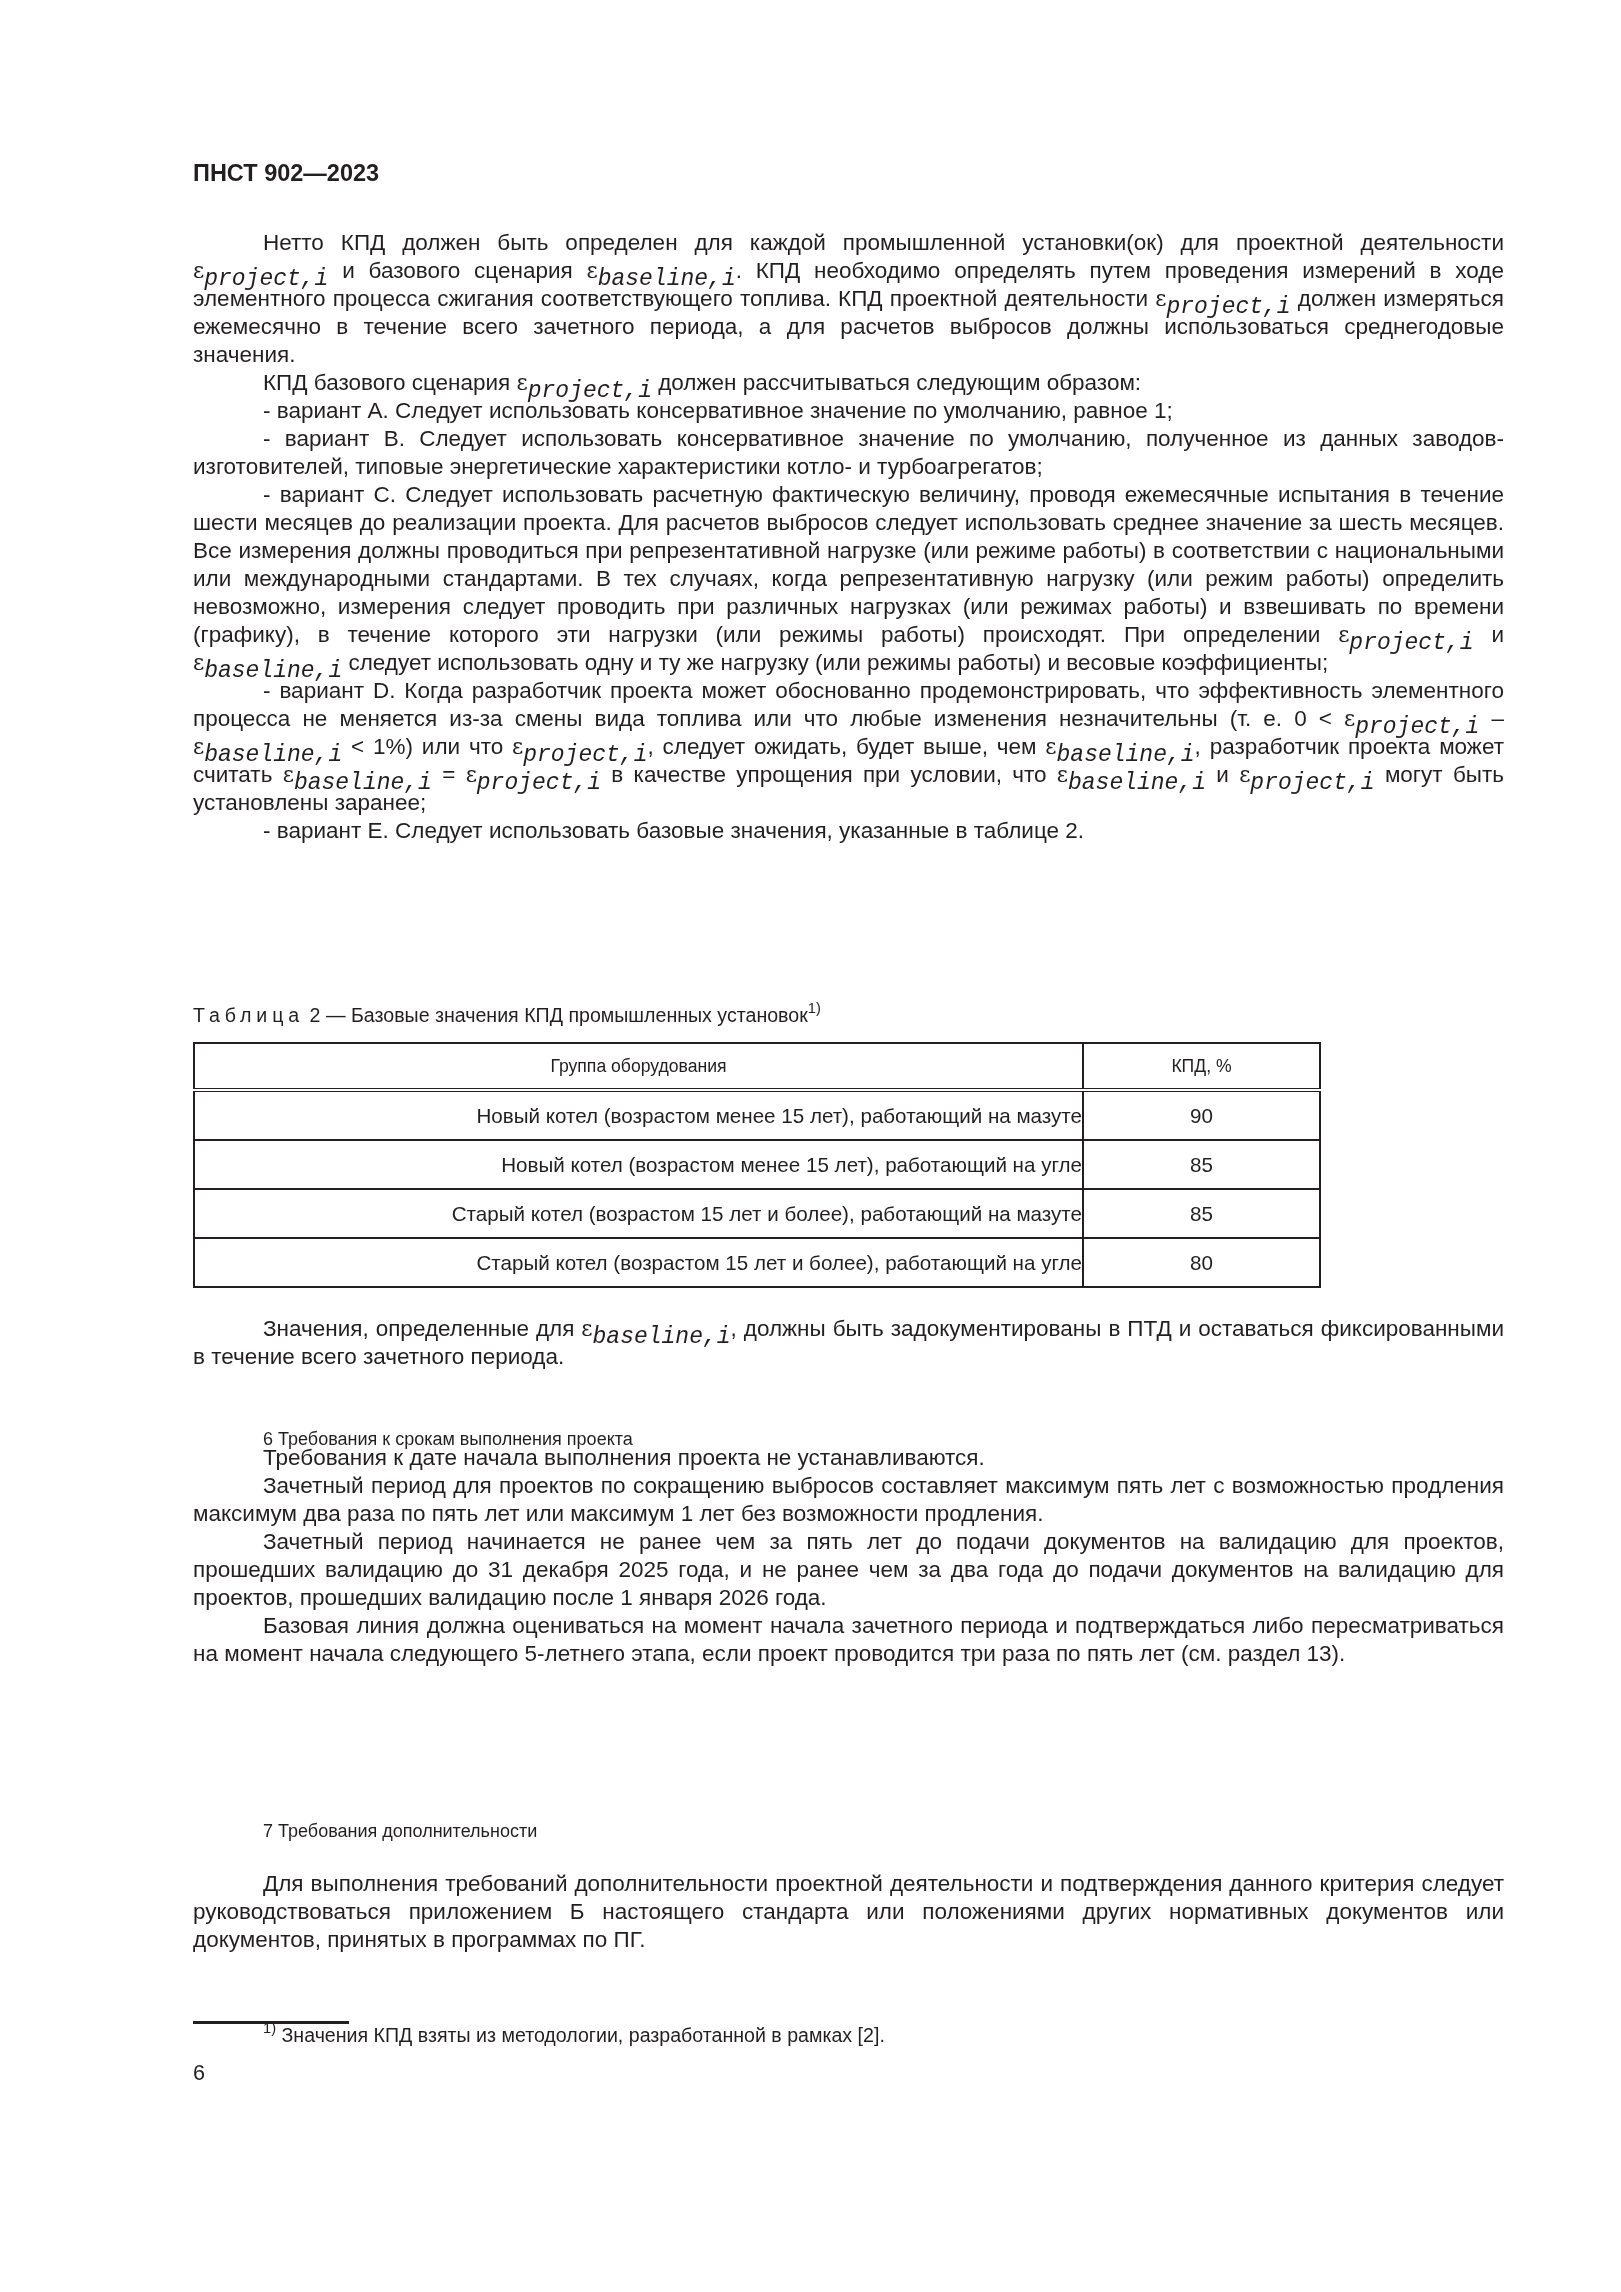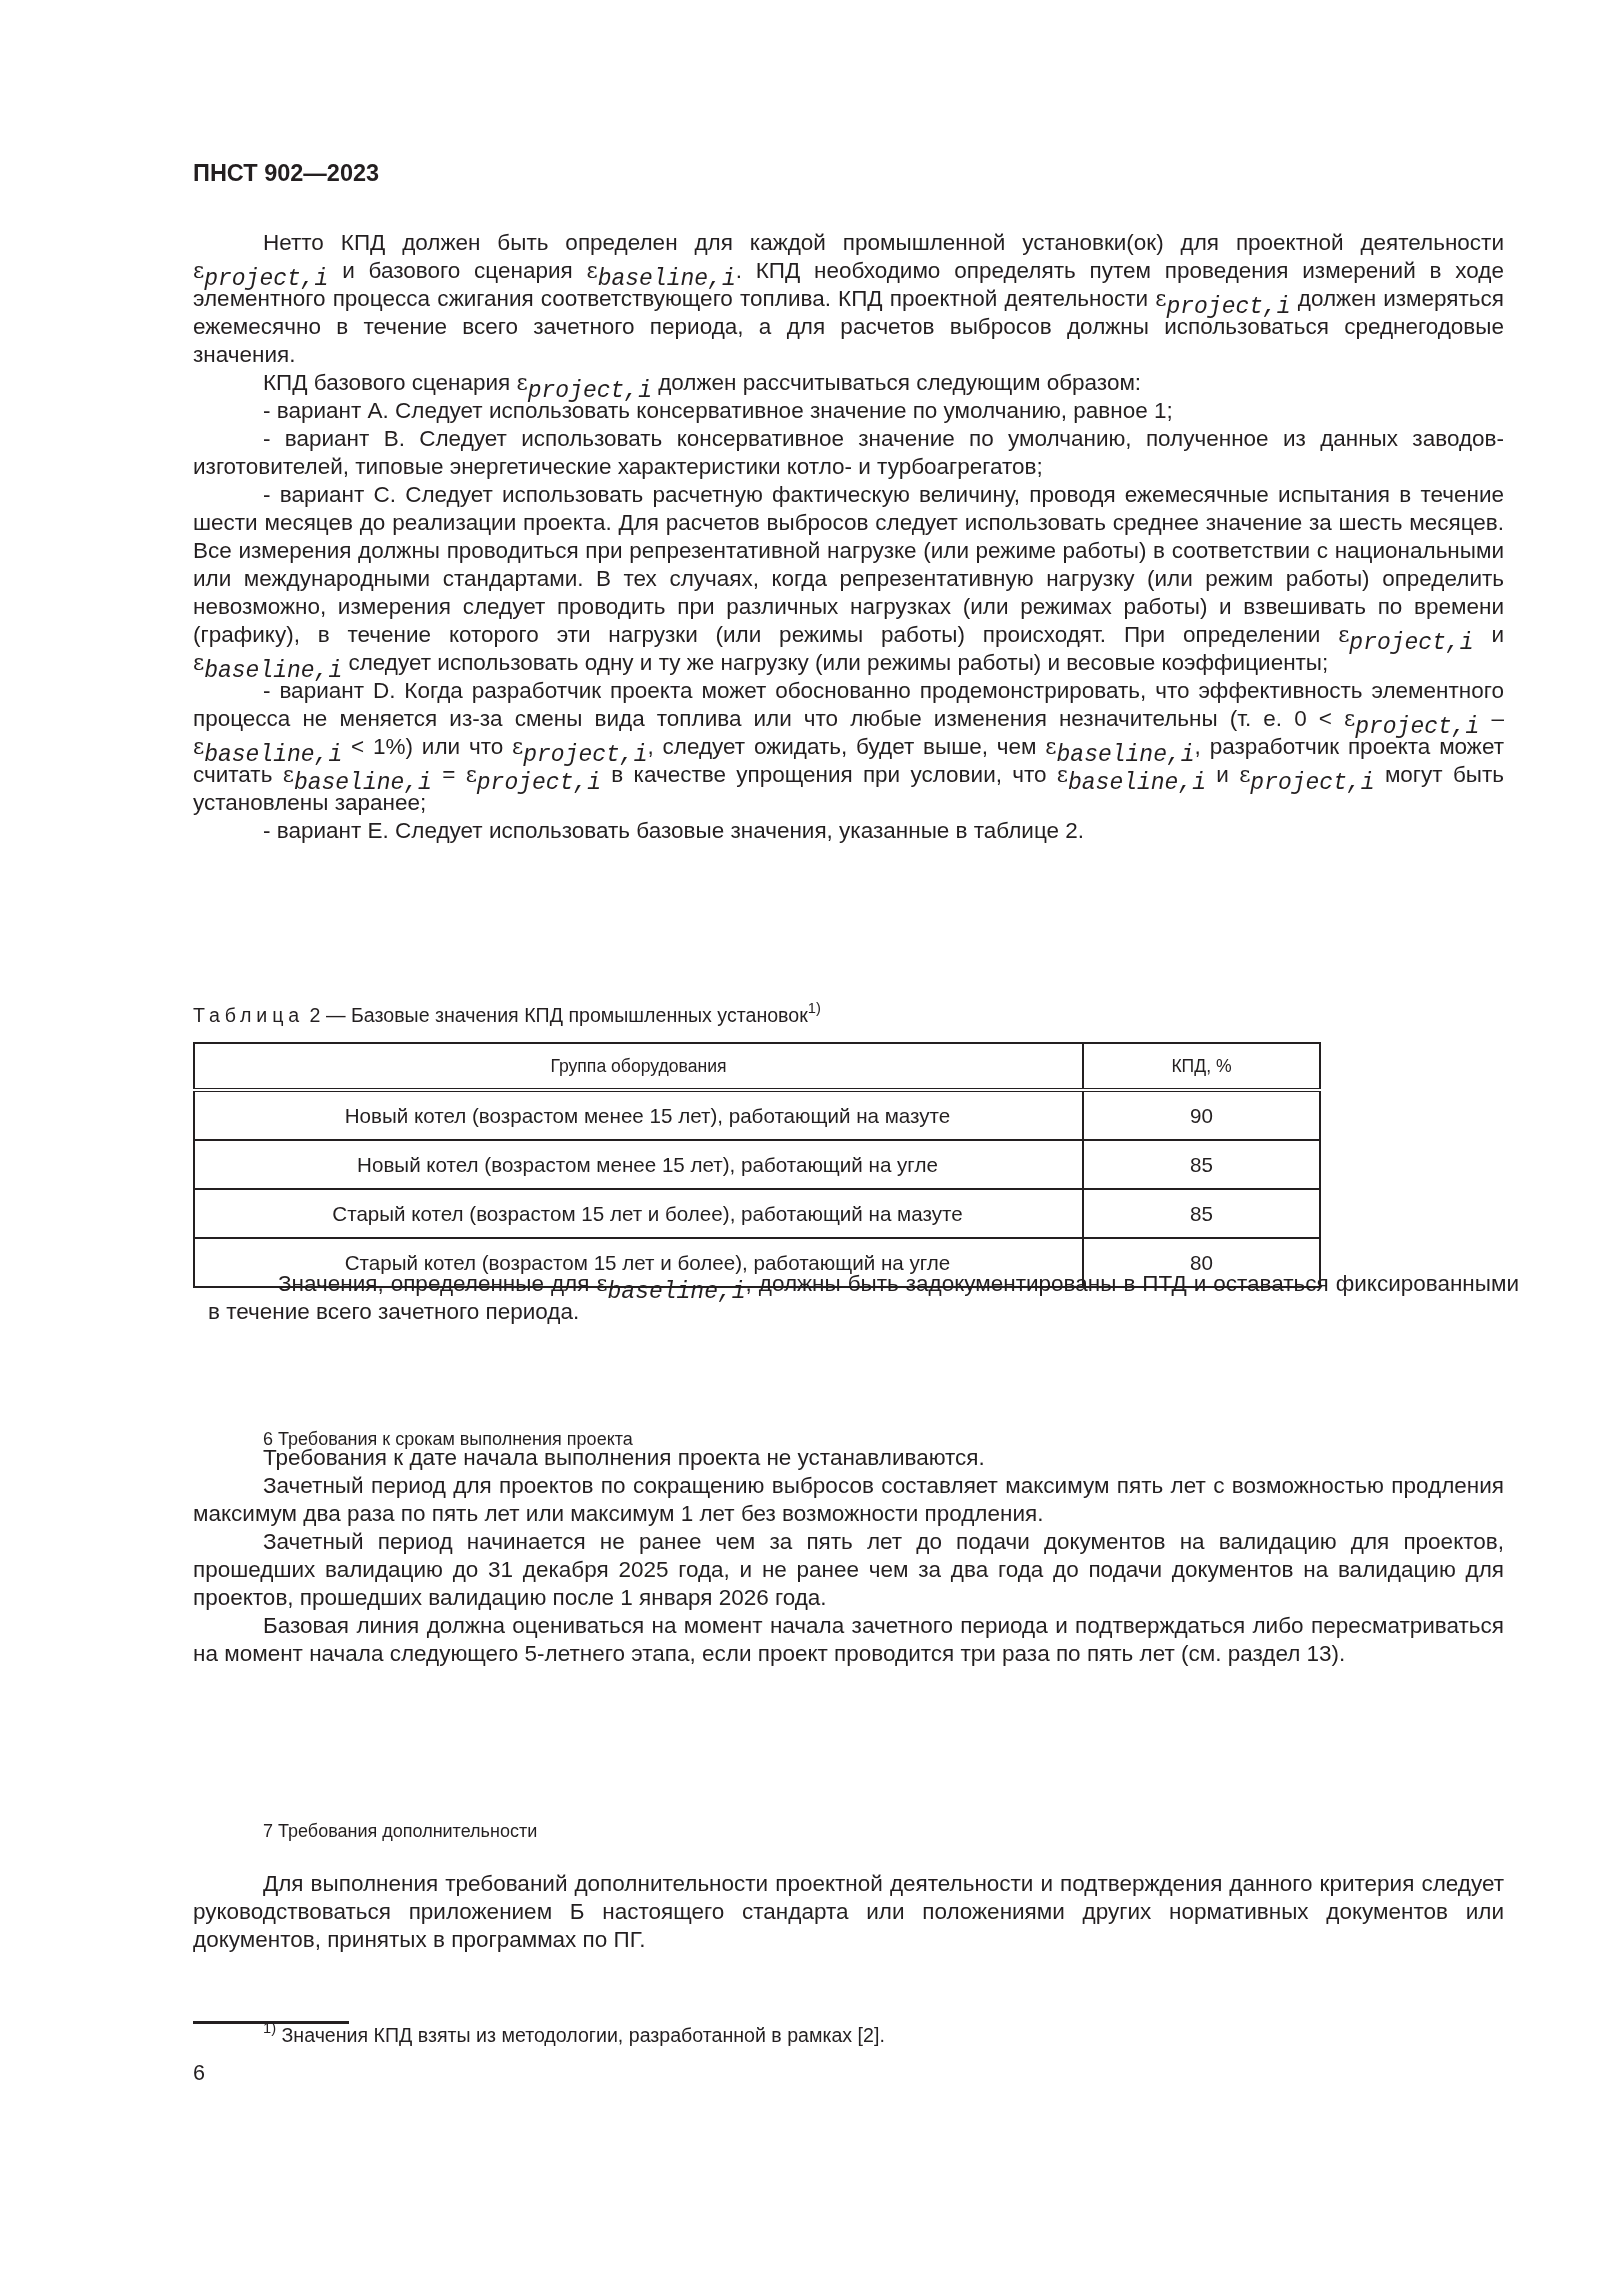--- a/index.html
+++ b/index.html
@@ -10,21 +10,21 @@
   .p { font-size: 22.5px; line-height: 28px; text-align: justify; text-indent: 70px; margin: 0; }
   .eps { font-family: "DejaVu Serif", serif; font-size: 21.6px; }
   .sub { font-style: italic; font-size: 23px; vertical-align: -6.9px; line-height: 0; font-family: Liberation Mono, monospace; }
   .sup { font-size: 14.7px; vertical-align: 8.8px; line-height: 0; }
   .caption { top: 1003px; font-size: 19.6px; line-height: 25.5px; }
   .caption .spaced { letter-spacing: 4.9px; }
   table.kpd { position: absolute; left: 193px; top: 1042px; width: 1128px;
               border-collapse: collapse; border: 2.9px solid #231f20; font-size: 20.6px; }
   table.kpd th, table.kpd td { border: 2px solid #231f20; padding: 0; height: 47px; }
   table.kpd th { font-weight: normal; font-size: 17.6px; height: 44px; border-bottom: 4.9px double #231f20; }
-  table.kpd td.name { text-align: center; padding-left: 18px; }
+  table.kpd td.name { text-align: right; padding-left: 18px; }
   table.kpd td.val, table.kpd th.val { text-align: center; width: 235px; }
   .h2 { font-weight: normal; font-size: 18px; line-height: 33px; padding-left: 70px; }
   .fn-rule { position: absolute; left: 193px; top: 2021px; width: 156px; height: 2.9px; background: #231f20; }
   .fn { position: absolute; left: 263px; top: 2023px; font-size: 19.6px; line-height: 25.5px; }
   .page-no { position: absolute; left: 193px; top: 2060px; font-size: 21.6px; line-height: 25.5px; }
 </style>
 </head>
 <body>
 
 <div class="block doc-id">ПНСТ 902—2023</div>
@@ -66,21 +66,21 @@
       <td class="name">Старый котел (возрастом 15 лет и более), работающий на мазуте</td>
       <td class="val">85</td>
     </tr>
     <tr>
       <td class="name">Старый котел (возрастом 15 лет и более), работающий на угле</td>
       <td class="val">80</td>
     </tr>
   </tbody>
 </table>
 
-<div class="block" style="top: 1270px; margin-left: 15px;">
+<div class="block" style="top: 1315px;">
   <p class="p"><span>Значения, определенные для </span><span class="eps">ε</span><span class="sub">baseline,i</span><span>, должны быть задокументированы в ПТД и оставаться фиксированными в течение всего зачетного периода.</span></p>
 </div>
 
 <div class="block h2" style="top: 1423px;">6 Требования к срокам выполнения проекта</div>
 <div class="block" style="top: 1444px;">
   <p class="p">Требования к дате начала выполнения проекта не устанавливаются.</p>
   <p class="p">Зачетный период для проектов по сокращению выбросов составляет максимум пять лет с возможностью продления максимум два раза по пять лет или максимум 1 лет без возможности продления.</p>
   <p class="p">Зачетный период начинается не ранее чем за пять лет до подачи документов на валидацию для проектов, прошедших валидацию до 31 декабря 2025 года, и не ранее чем за два года до подачи документов на валидацию для проектов, прошедших валидацию после 1 января 2026 года.</p>
   <p class="p">Базовая линия должна оцениваться на момент начала зачетного периода и подтверждаться либо пересматриваться на момент начала следующего 5-летнего этапа, если проект проводится три раза по пять лет (см. раздел 13).</p>
 </div>

